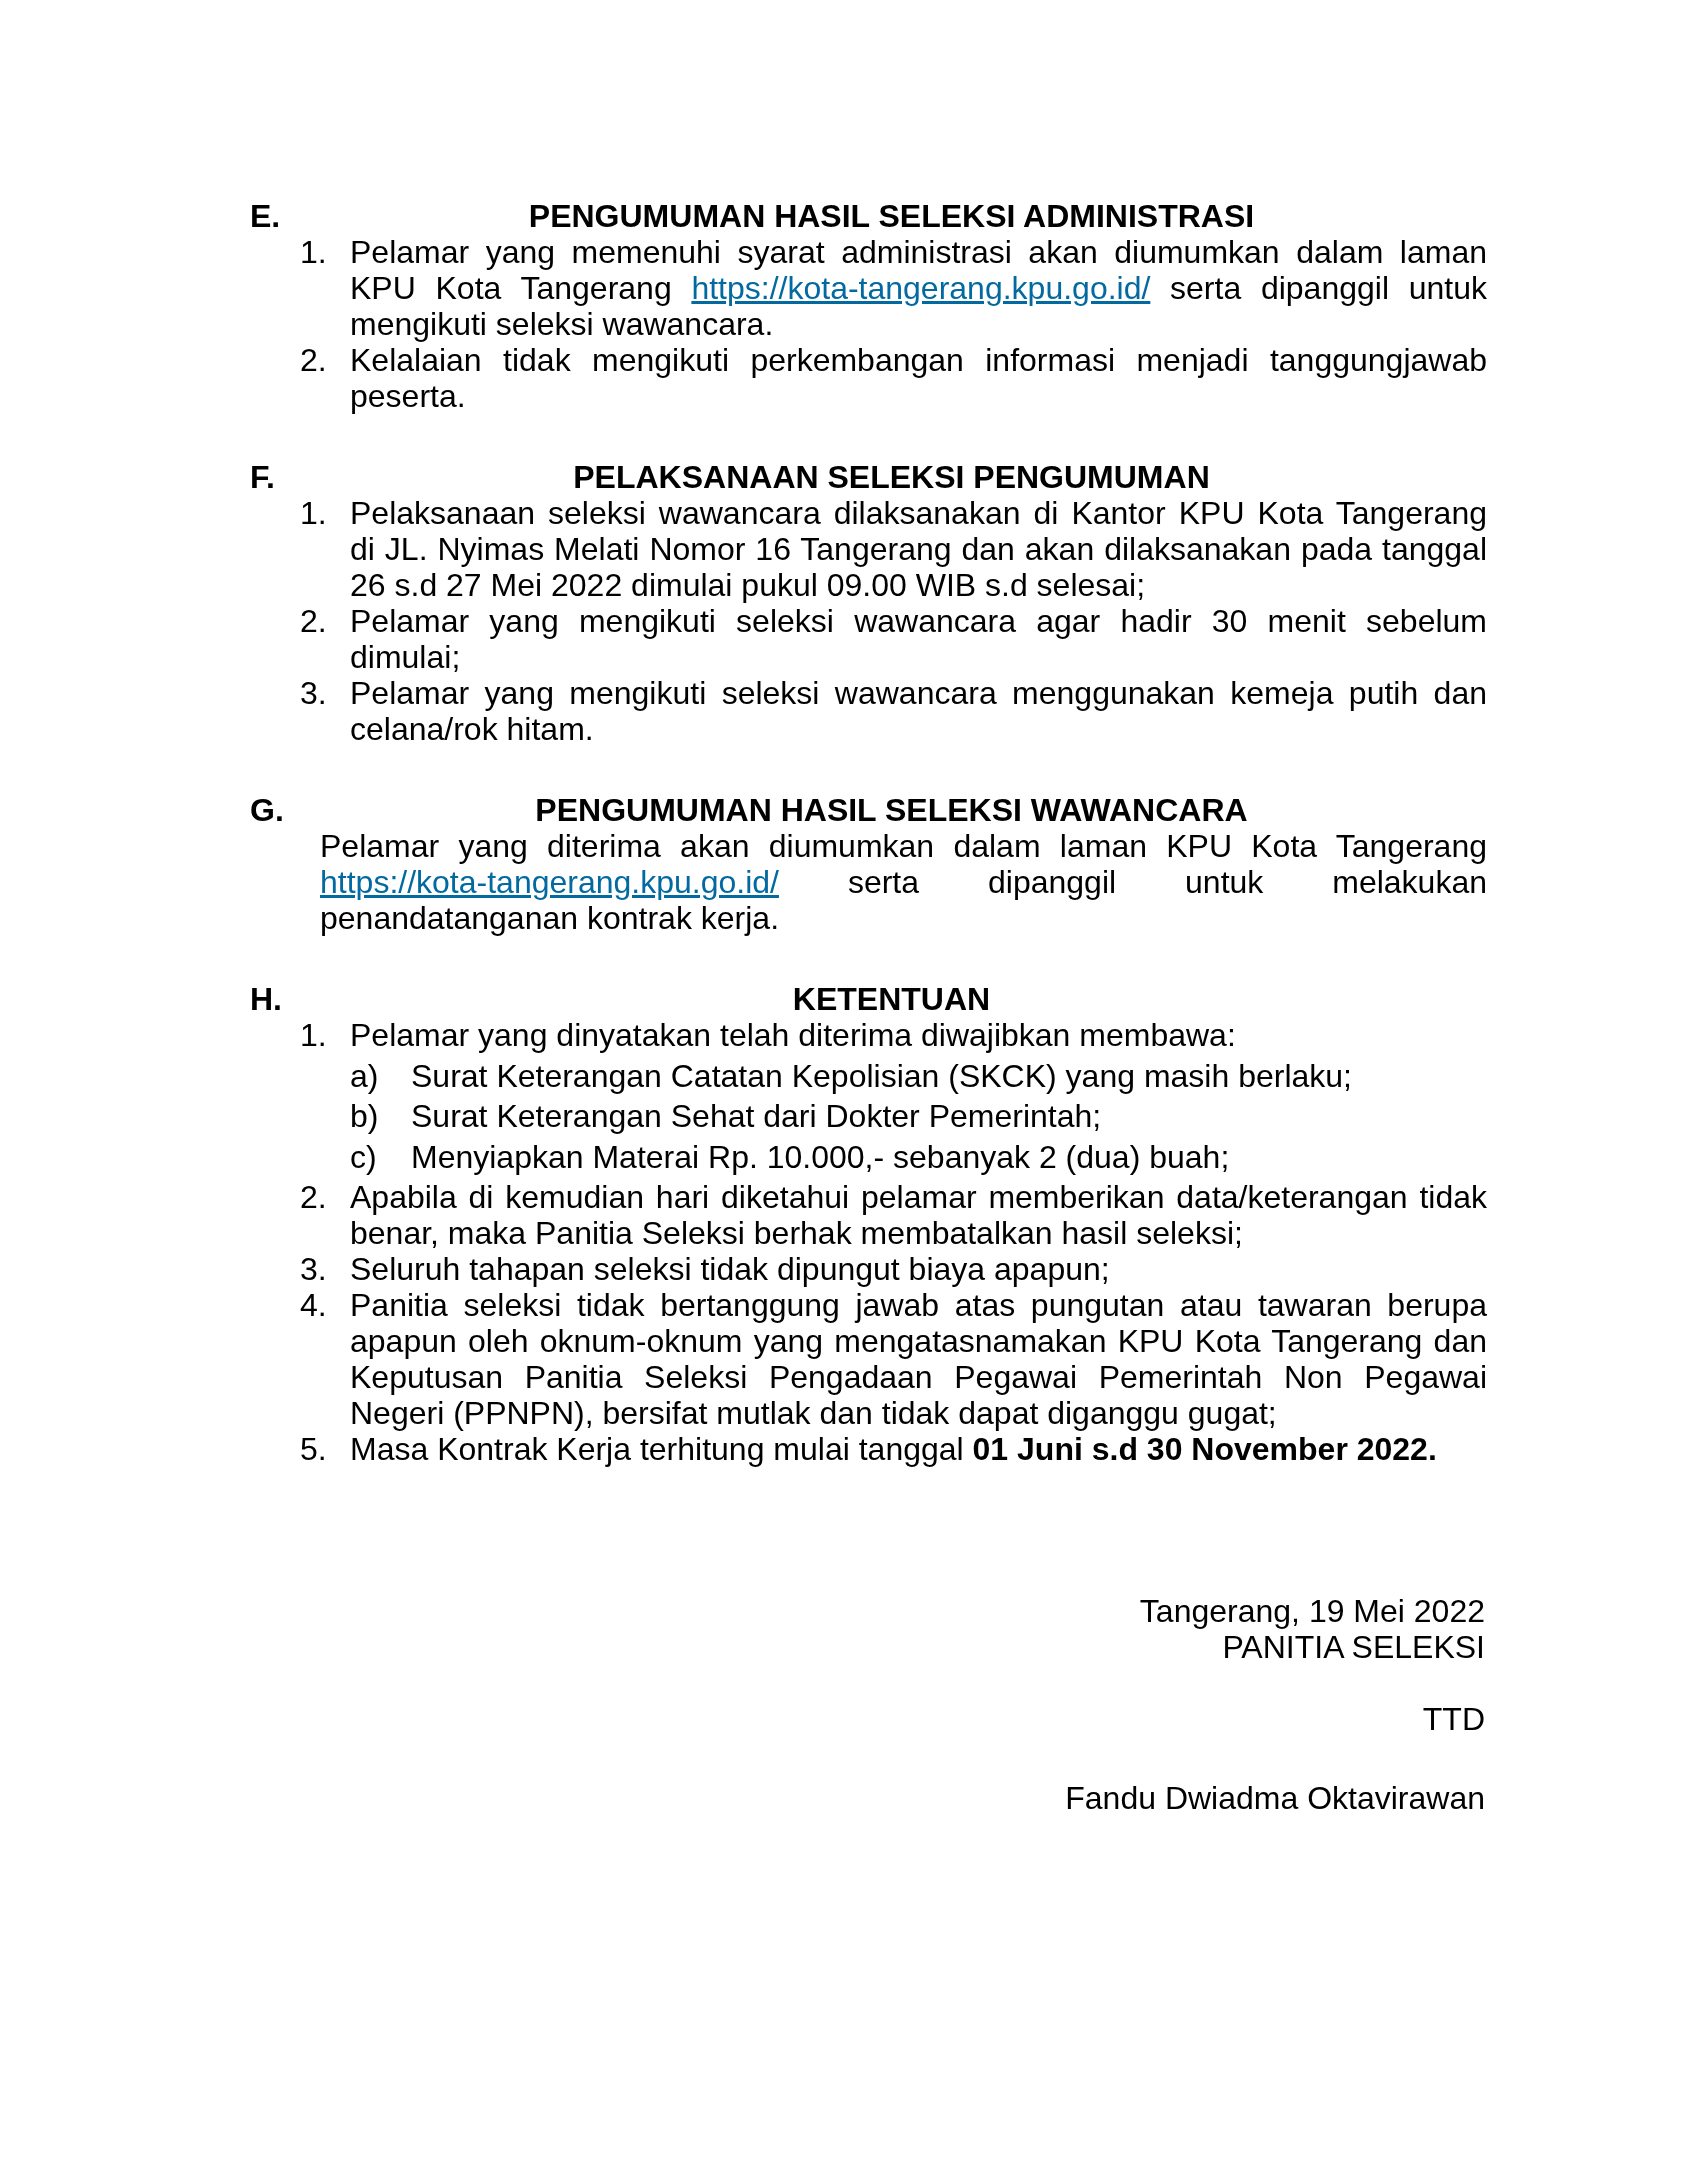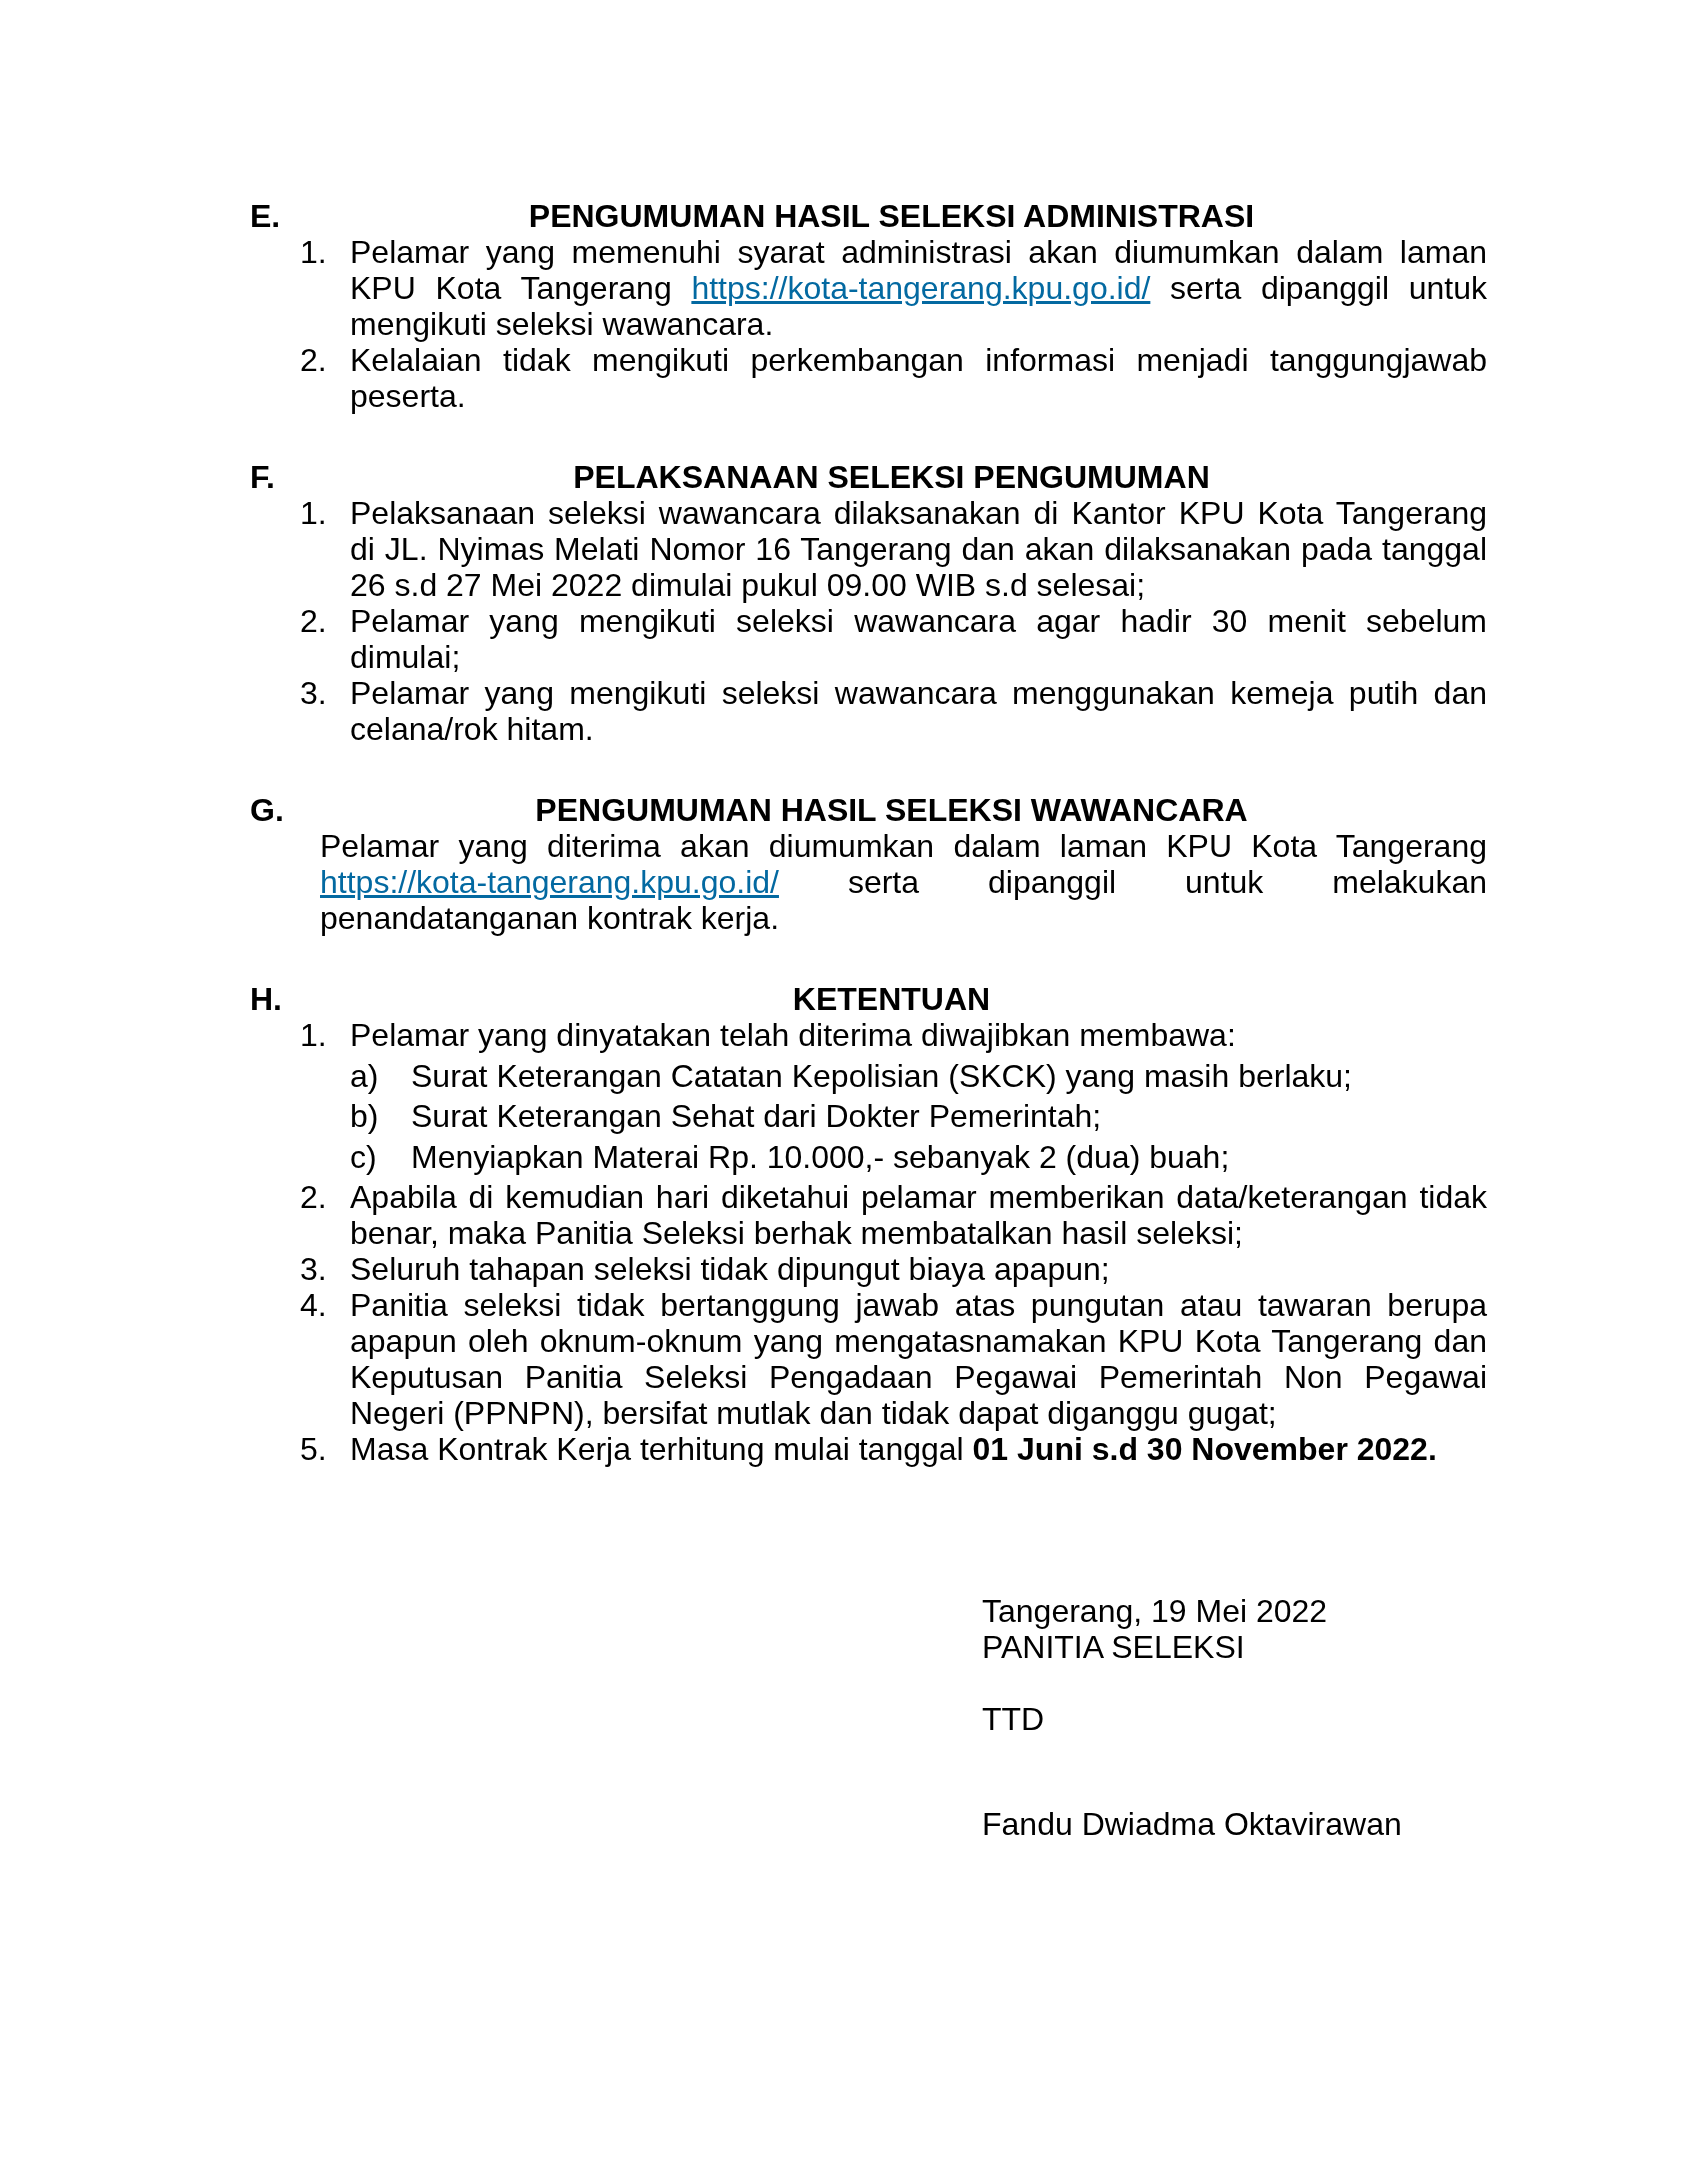--- a/index.html
+++ b/index.html
@@ -71,27 +71,27 @@
     color: #0369a1;
     cursor: pointer;
   }
   .bold-run {
     font-weight: bold;
   }
   .signature {
     margin-top: 126px;
     margin-left: 732px;
     width: 503px;
-    text-align: left;
+    text-align: right;
   }
   .sig-ttd {
     margin-top: 36px;
   }
   .sig-name {
-    margin-top: 69px;
+    margin-top: 43px;
   }
 </style>
 </head>
 <body>
 
 <div class="page">
 
   <div class="section section-e">
     <div class="section-heading">
       <span class="heading-marker">E.</span>

